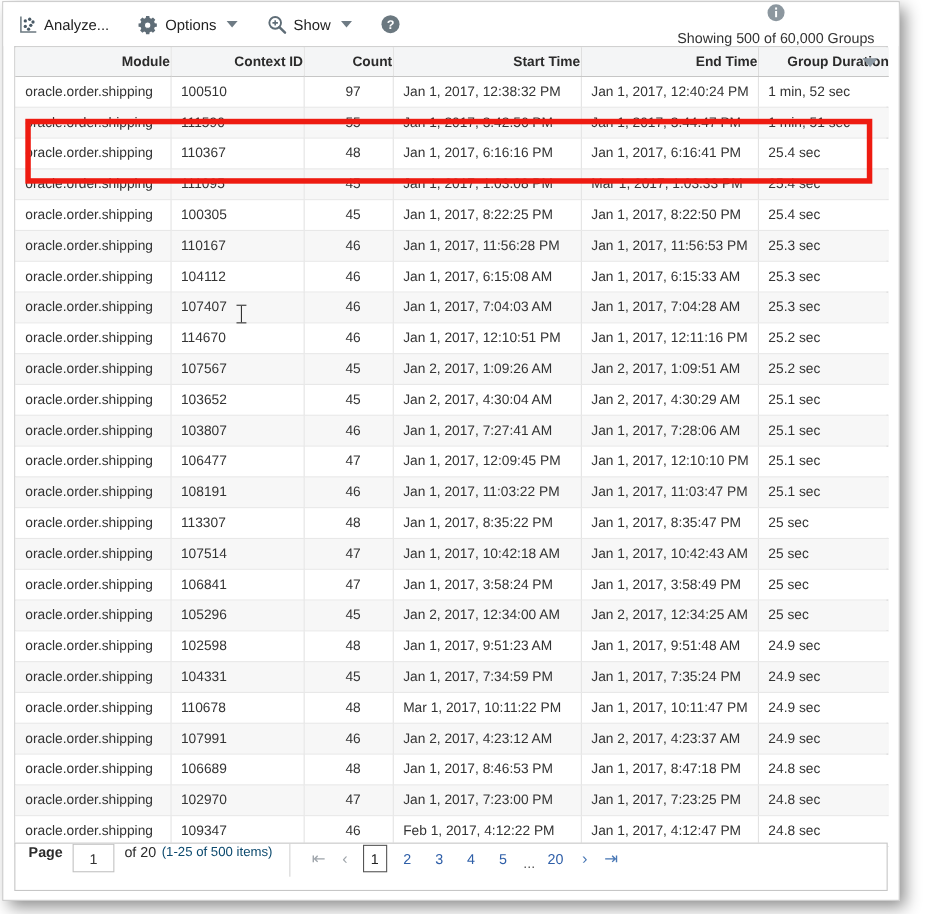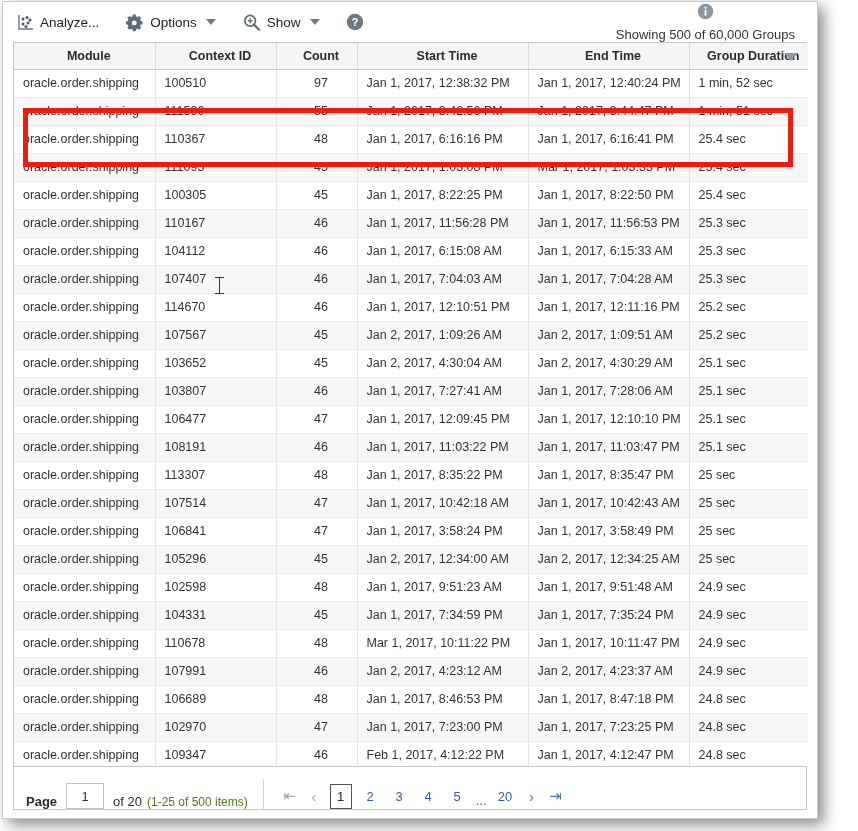--- a/index.html
+++ b/index.html
@@ -84,21 +84,21 @@
   table.grid {
     width: 100%;
     border-collapse: collapse;
     table-layout: fixed;
     font-size: 12.5px;
   }
   table.grid th {
     background: #f4f5f6;
     border-bottom: 1px solid #c6c6c6;
     border-right: 1px solid #dcdcdc;
-    text-align: center;
+    text-align: right;
     font-weight: bold;
     font-size: 12.5px;
     color: #2b2b2b;
     height: 26px;
     padding: 0 0 0 9px;
     white-space: nowrap;
     position: relative;
   }
   table.grid th.last { border-right: none; }
   table.grid th .sortmark {
@@ -163,21 +163,21 @@
   .footer {
     position: absolute;
     left: 10px;
     right: 10px;
     bottom: 8px;
     height: 44px;
     border: 1px solid #c6c6c6;
     border-top: 1px solid #c6c6c6;
     background: #ffffff;
     display: flex;
-    align-items: flex-end;
+    align-items: flex-start;
     padding-left: 12px;
   }
   .pg-label {
     font-size: 13px;
     font-weight: bold;
     color: #2b2b2b;
     margin-right: 9px;
   }
   .pg-input {
     width: 38px;
@@ -191,21 +191,21 @@
     padding: 0;
   }
   .pg-of {
     font-size: 13px;
     color: #2b2b2b;
     margin-left: 9px;
     white-space: nowrap;
   }
   .pg-range {
     font-size: 12px;
-    color: #4d7c0f;
+    color: #0c4a6e;
     margin-left: 5px;
     white-space: nowrap;
   }
   .pg-sep {
     width: 1px;
     height: 30px;
     background: #d5d5d5;
     margin: 0 14px 0 15px;
   }
   .pg-nums { display: flex; align-items: center; gap: 0px; }

